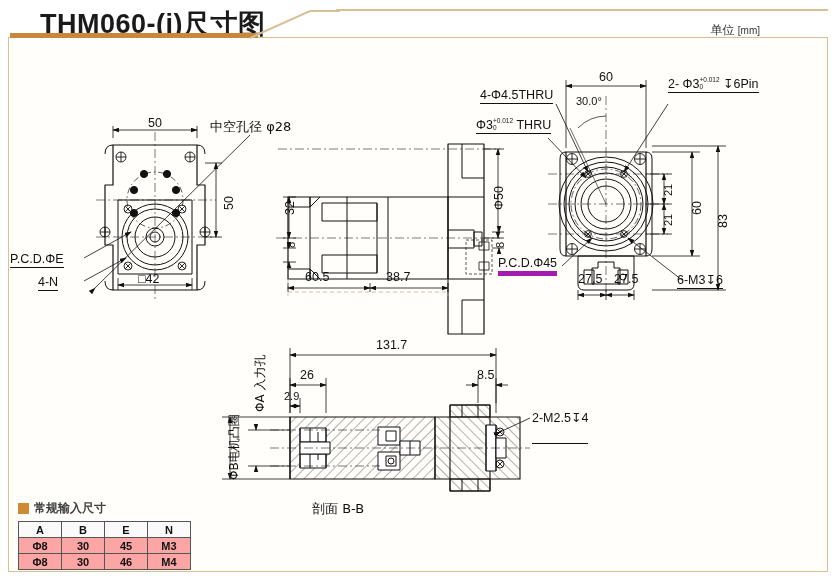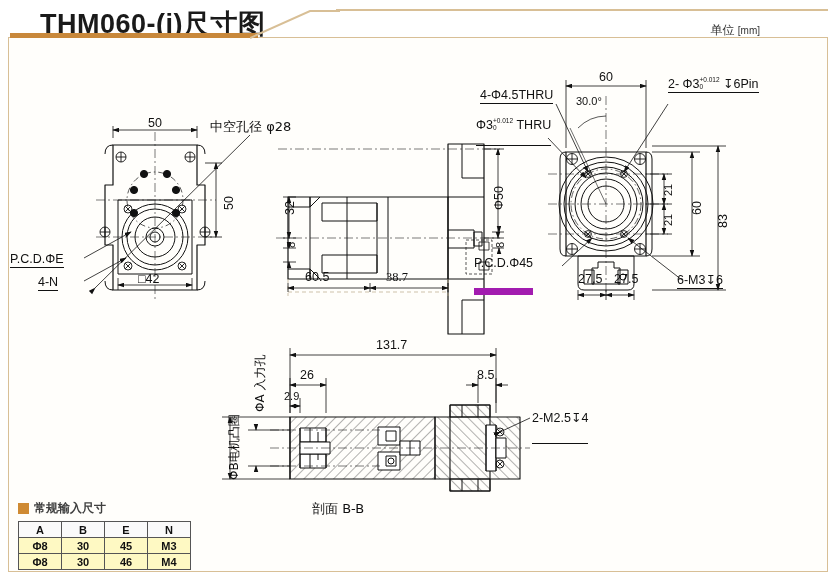--- a/index.html
+++ b/index.html
@@ -33,21 +33,21 @@
         text-align:left;position:relative;top:-1px;}
   .frac i{display:block;font-style:normal;}
 
   
   #tbl-wrap{position:absolute;left:18px;top:500px;}
   #tbl-cap{display:flex;align-items:center;gap:5px;margin-bottom:4px;}
   #tbl-sq{width:11px;height:11px;background:#cf8a33;display:inline-block;}
   #tbl-cap-txt{font-family:"DejaVu Sans",sans-serif;font-size:12px;font-weight:700;color:#404040;}
   table{border-collapse:collapse;}
   th,td{border:1px solid #555;width:42px;height:15px;text-align:center;
-        font-size:11px;font-weight:700;padding:0;color:#111;background:#fef9c3;}
+        font-size:11px;font-weight:700;padding:0;color:#111;background:#fca5a5;}
   th{background:#fafafa;}
 </style>
 </head>
 <body>
 
 <div id="header">
   <div id="title">THM060-(i)尺寸图</div>
   <div id="unit">
     <span>单位</span>
     <span class="u-sm">[mm]</span>
@@ -409,40 +409,40 @@
 <div class="lbl" style="left:148px;top:116px;">50</div>
 <div class="lbl rot90" style="left:222px;top:210px;">50</div>
 <div class="lbl" style="left:138px;top:272px;">□42</div>
 <div class="lbl cn" style="left:210px;top:118px;">中空孔径 φ28</div>
 <div class="lbl" style="left:10px;top:252px;border-bottom:1px solid #111;padding-bottom:1px;">P.C.D.ΦE</div>
 <div class="lbl" style="left:38px;top:275px;border-bottom:1px solid #111;padding-bottom:1px;">4-N</div>
 
 <div class="lbl rot90" style="left:283px;top:215px;">32</div>
 <div class="lbl sm rot90" style="left:285px;top:248px;">8</div>
 <div class="lbl" style="left:305px;top:270px;">60.5</div>
-<div class="lbl" style="left:386px;top:270px;font-family:Liberation Serif, serif;">38.7</div>
+<div class="lbl" style="left:386px;top:270px;">38.7</div>
 <div class="lbl rot90" style="left:492px;top:210px;">Φ50</div>
 <div class="lbl sm rot90" style="left:494px;top:248px;">8</div>
 
 <div class="lbl" style="left:480px;top:88px;border-bottom:1px solid #111;padding-bottom:1px;">4-Φ4.5THRU</div>
-<div class="lbl" style="left:476px;top:118px;border-bottom:1px solid #111;padding-bottom:13px;">
+<div class="lbl" style="left:476px;top:118px;border-bottom:1px solid #111;padding-bottom:1px;">
   <span>Φ3</span><span class="frac"><i>+0.012</i><i>0</i></span>
   <span>THRU</span>
 </div>
 <div class="lbl" style="left:668px;top:76px;border-bottom:1px solid #111;padding-bottom:1px;">
   <span>2- Φ3</span><span class="frac"><i>+0.012</i><i>0</i></span>
   <span>↧</span><span>6Pin</span>
 </div>
 <div class="lbl" style="left:599px;top:70px;">60</div>
 <div class="lbl sm" style="left:576px;top:95px;">30.0°</div>
 <div class="lbl sm rot90" style="left:662px;top:196px;">21</div>
 <div class="lbl sm rot90" style="left:662px;top:226px;">21</div>
 <div class="lbl rot90" style="left:690px;top:215px;">60</div>
 <div class="lbl rot90" style="left:716px;top:228px;">83</div>
-<div class="lbl" style="left:474px;top:256px;border-bottom:7px solid #a21caf;padding-bottom:18px;">P.C.D.Φ45</div>
+<div class="lbl" style="left:498px;top:256px;border-bottom:5px solid #a21caf;padding-bottom:1px;">P.C.D.Φ45</div>
 <div class="lbl" style="left:578px;top:272px;">27.5</div>
 <div class="lbl" style="left:614px;top:272px;">27.5</div>
 <div class="lbl" style="left:677px;top:272px;border-bottom:1px solid #111;padding-bottom:1px;">
   <span>6-M3</span><span>↧</span><span>6</span>
 </div>
 
 <div class="lbl" style="left:376px;top:338px;">131.7</div>
 <div class="lbl" style="left:300px;top:368px;">26</div>
 <div class="lbl sm" style="left:284px;top:390px;">2.9</div>
 <div class="lbl" style="left:477px;top:368px;">8.5</div>

